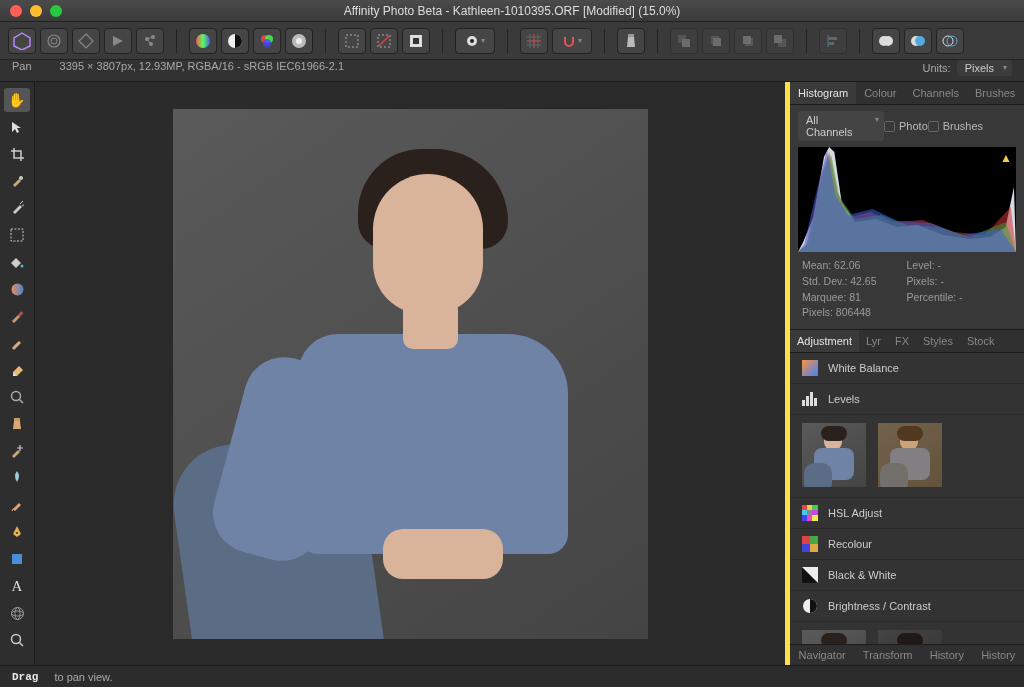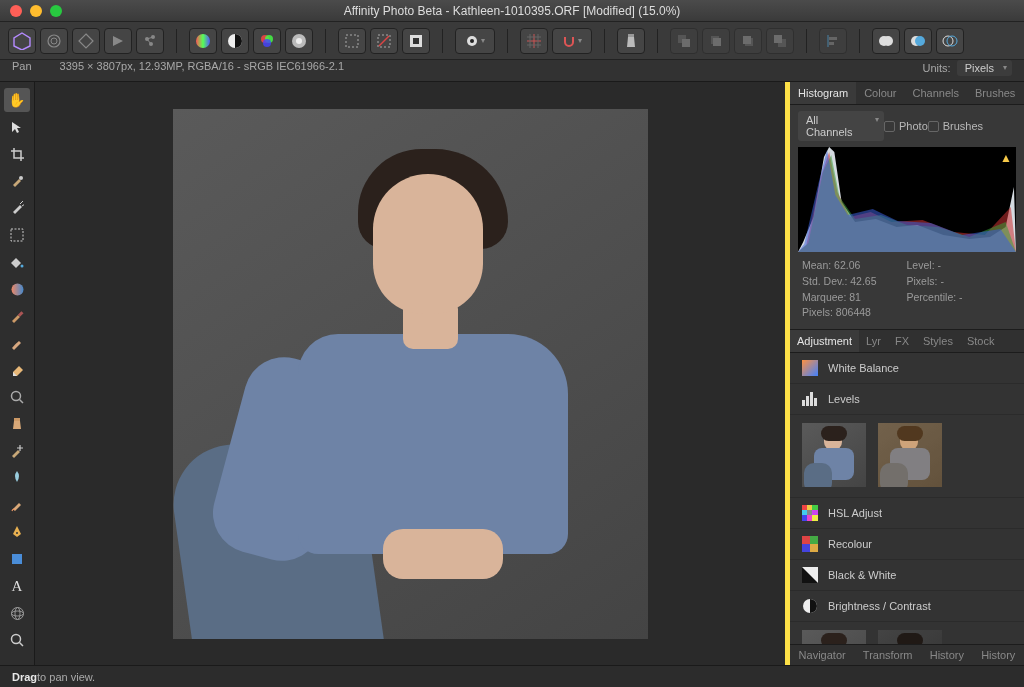--- a/index.html
+++ b/index.html
@@ -64,21 +64,21 @@
   .adj-icon { width:16px; height:16px; display:flex; align-items:center; justify-content:center; flex-shrink:0;}
   .thumbs { display:flex; gap:12px; padding:8px 12px 10px 12px; border-bottom:1px solid #2b2b2b;}
   .thumb { width:64px; height:64px; background:linear-gradient(145deg,#5a5a5a,#444); position:relative; overflow:hidden;}
   .thumb.warm::after{content:'';position:absolute;inset:0;background:rgba(180,120,40,0.28);}
   .thumb-fig { position:absolute; inset:0;}
   .thumb-fig .th{position:absolute;}
   .bottom-tabs { display:flex; background:#303030; border-top:1px solid #1c1c1c; justify-content:space-around; font-size:10px;}
   .bottom-tabs .tab{padding:4px 5px;}
   
   .statusbar { height:22px; background:#2c2c2c; border-top:1px solid #1a1a1a; display:flex; align-items:center; padding:0 12px; color:#aaa;}
-  .statusbar b{color:#e8e8e8; font-weight:600; margin-right:0;}
+  .statusbar b{color:#e8e8e8; font-weight:600; margin-right:16px;font-family:Liberation Mono, monospace;}
 </style>
 </head>
 <body>
 
 <div class="titlebar">
   <div class="traffic">
     <div class="tl red"></div>
     <div class="tl yellow"></div>
     <div class="tl green"></div>
   </div>

